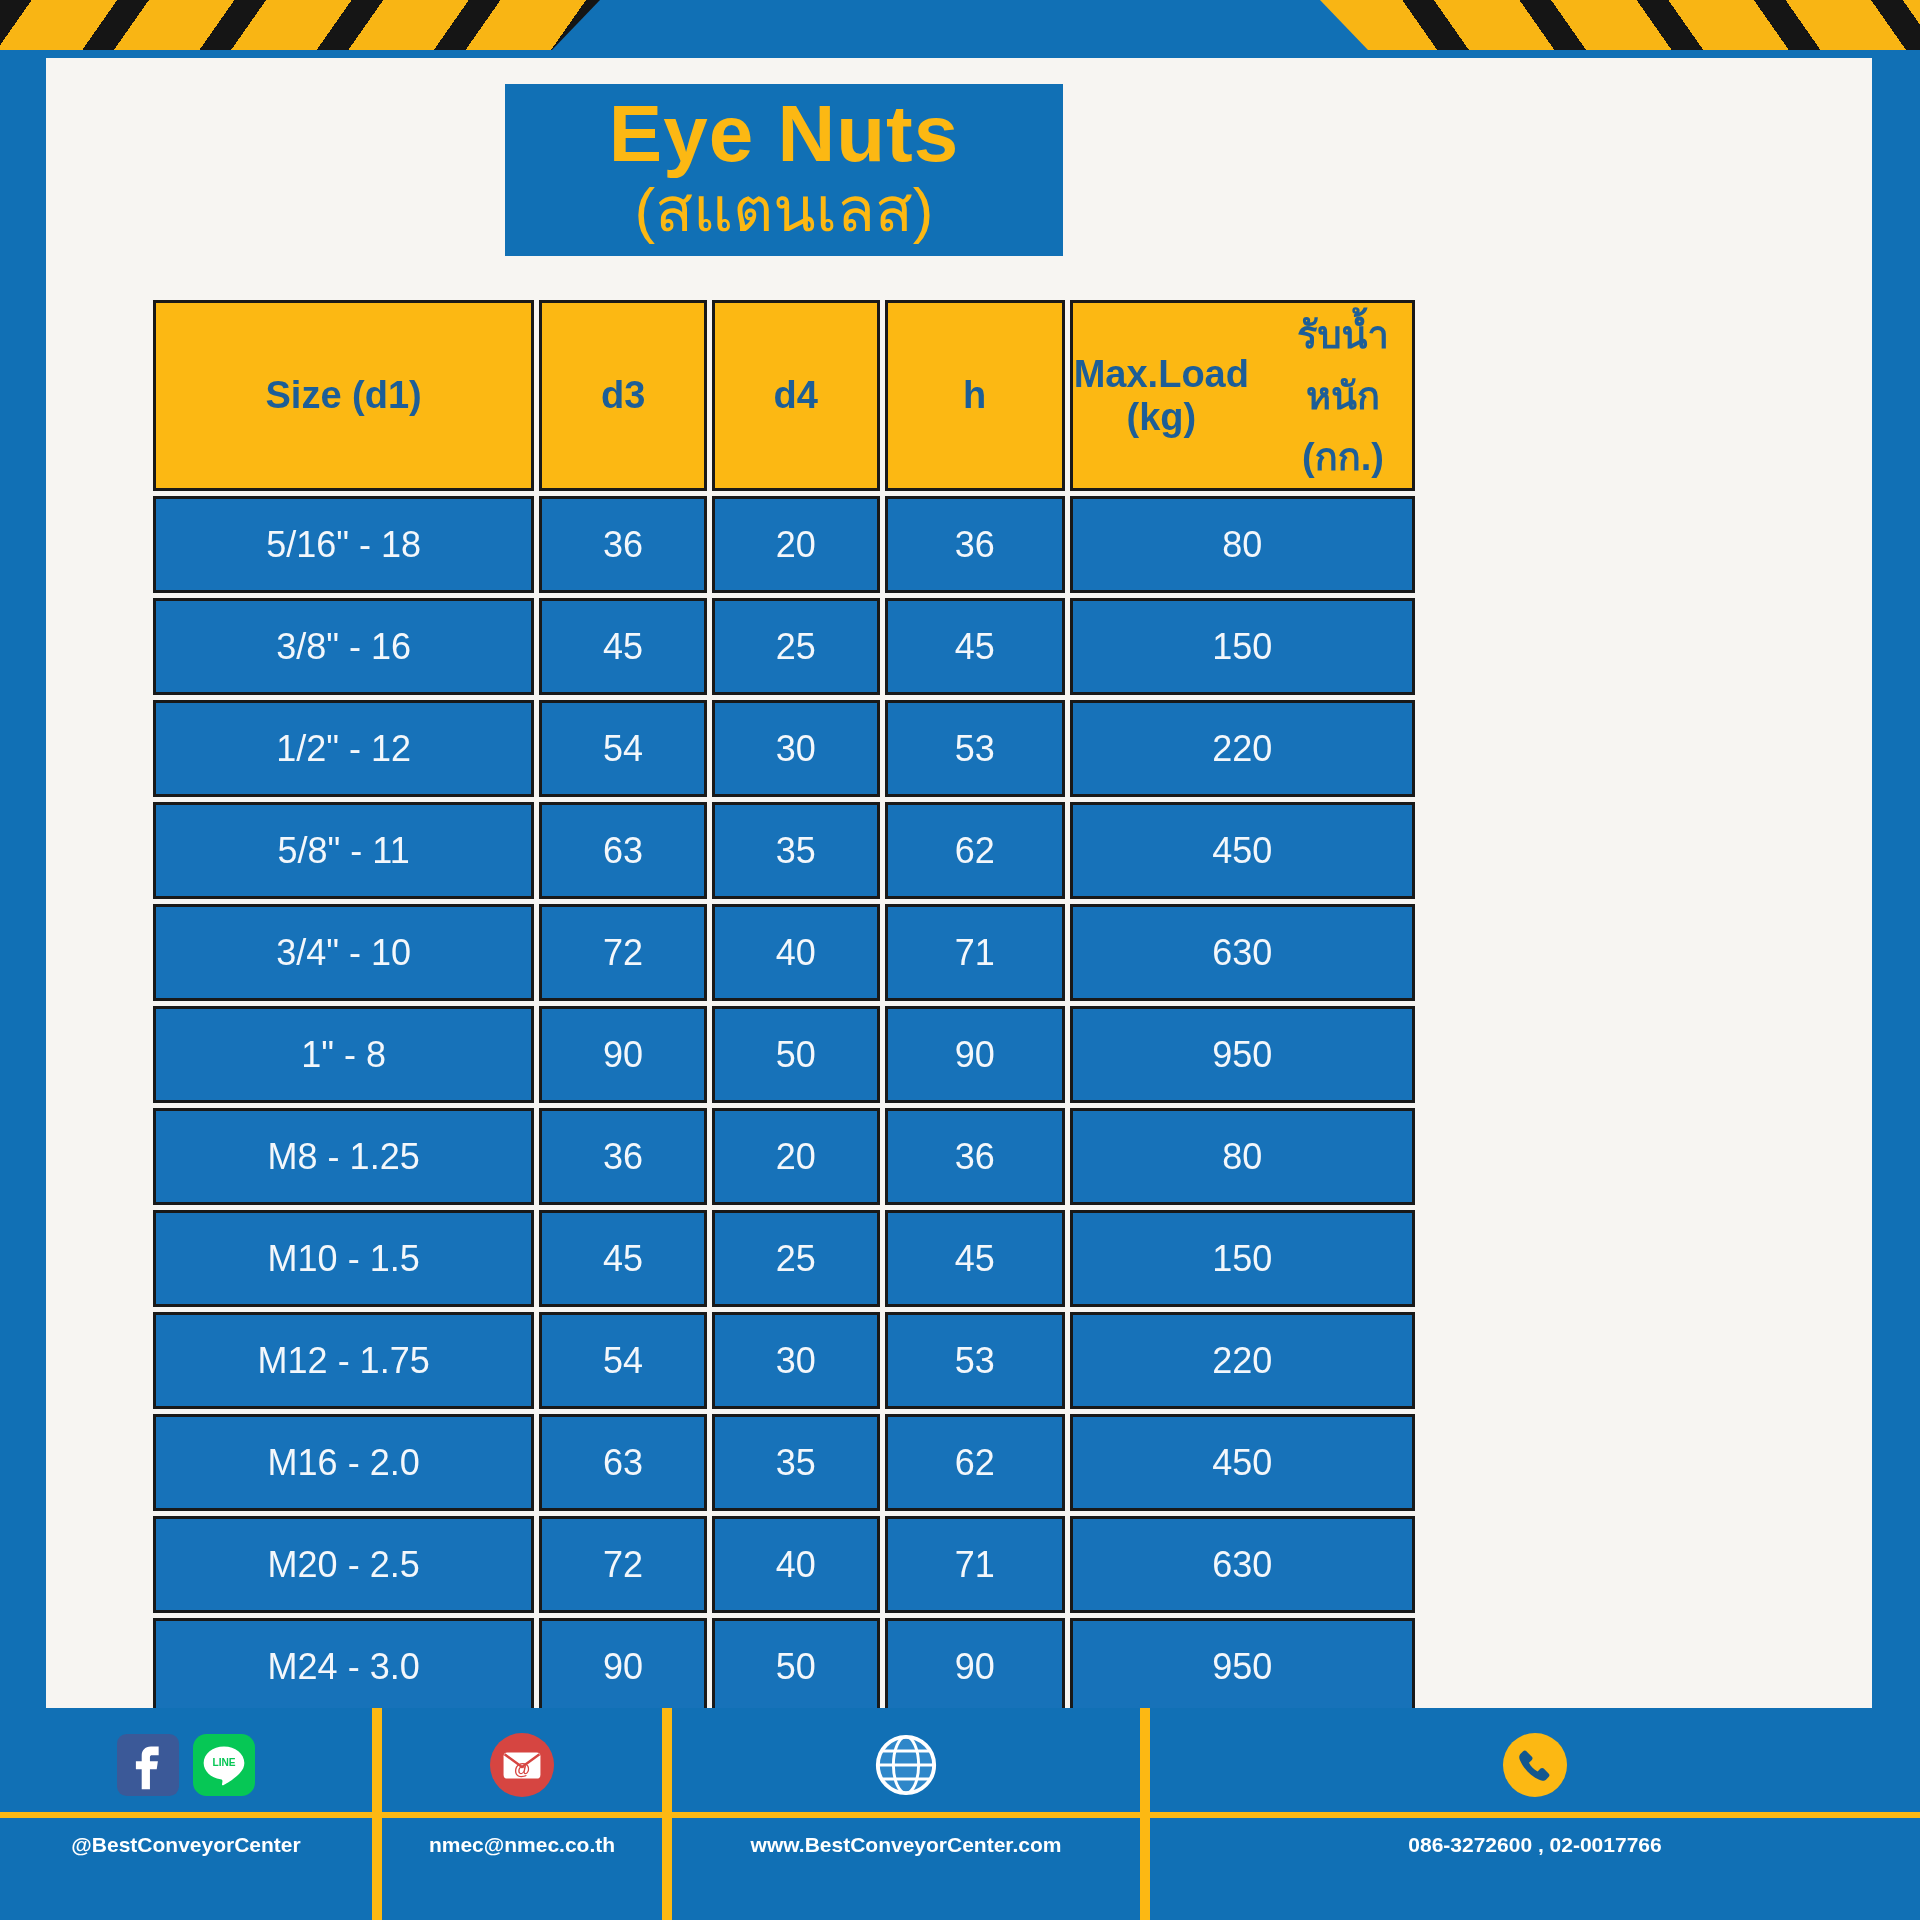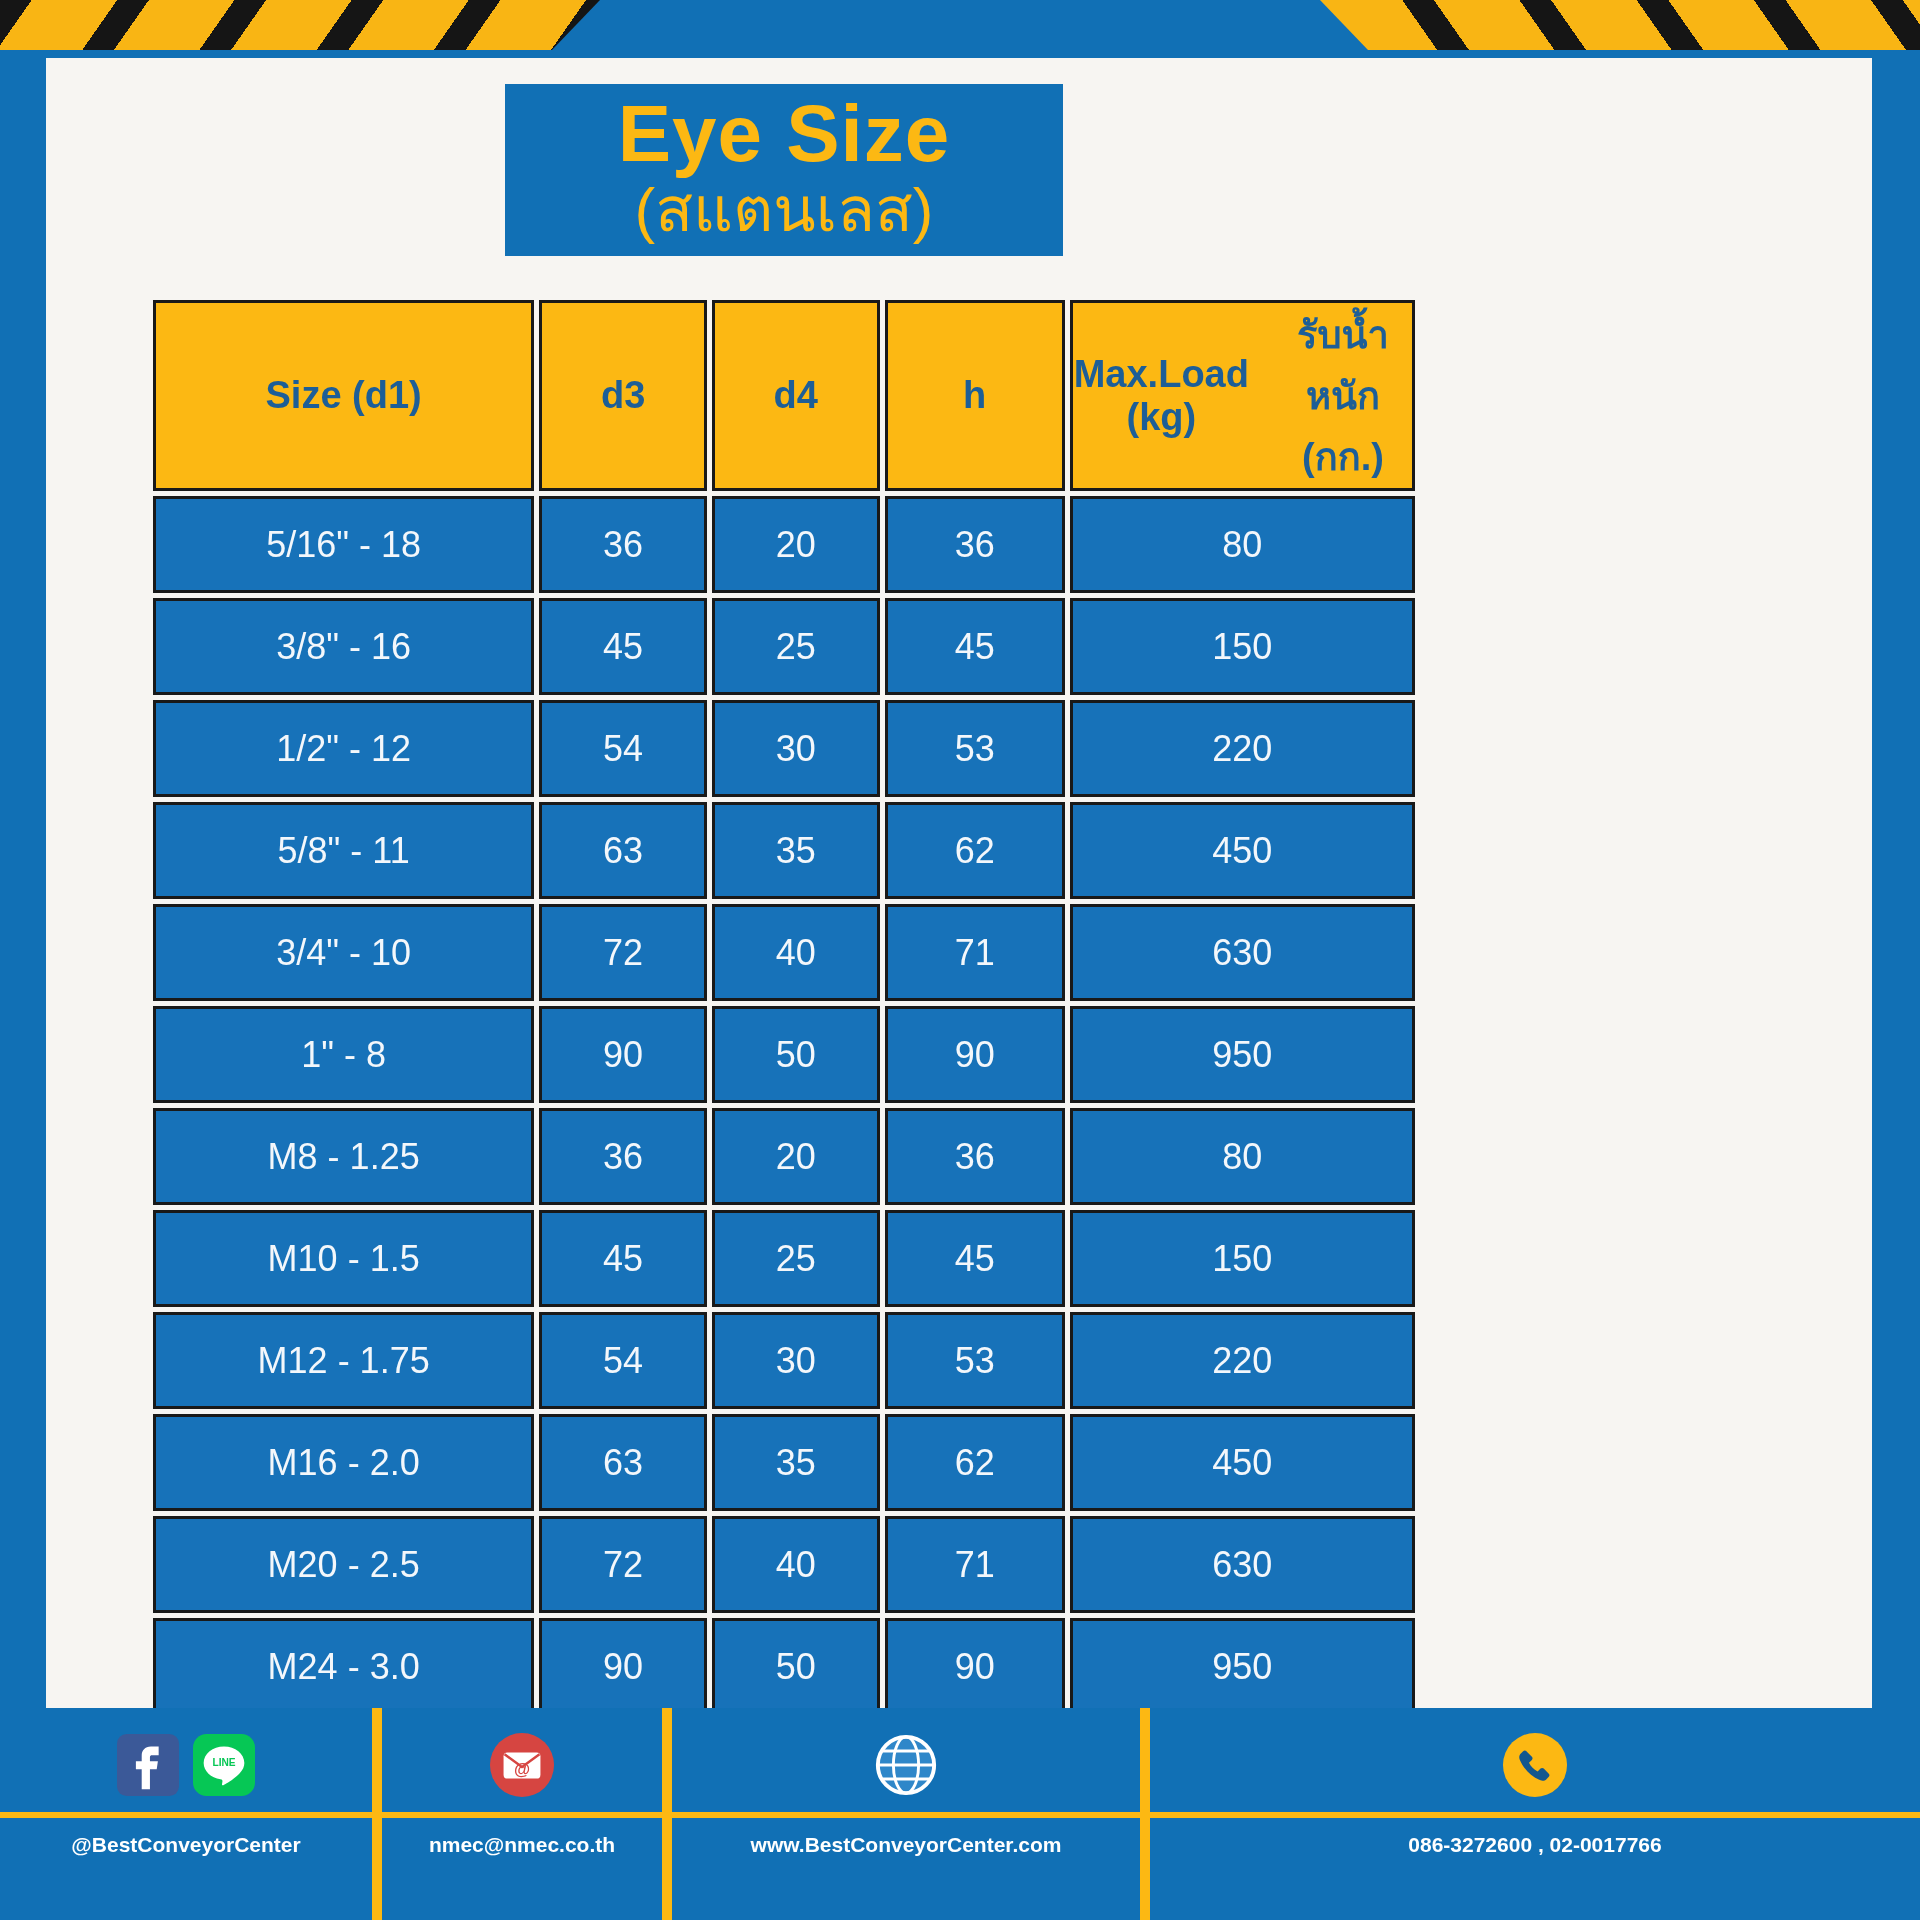--- a/index.html
+++ b/index.html
@@ -107,21 +107,21 @@
 </style>
 </head>
 <body>
 
 <div class="hazard hazard-left"></div>
 <div class="hazard hazard-right"></div>
 
 <div class="content">
 
   <div class="title-box">
-    <div class="title-line1">Eye Size</div>
+    <div class="title-line1">Eye Nuts</div>
     <div class="title-line2">(สแตนเลส)</div>
   </div>
 
   <table class="spec-table">
     <colgroup>
       <col style="width:30.7%">
       <col style="width:13.5%">
       <col style="width:13.5%">
       <col style="width:14.5%">
       <col style="width:27.8%">

